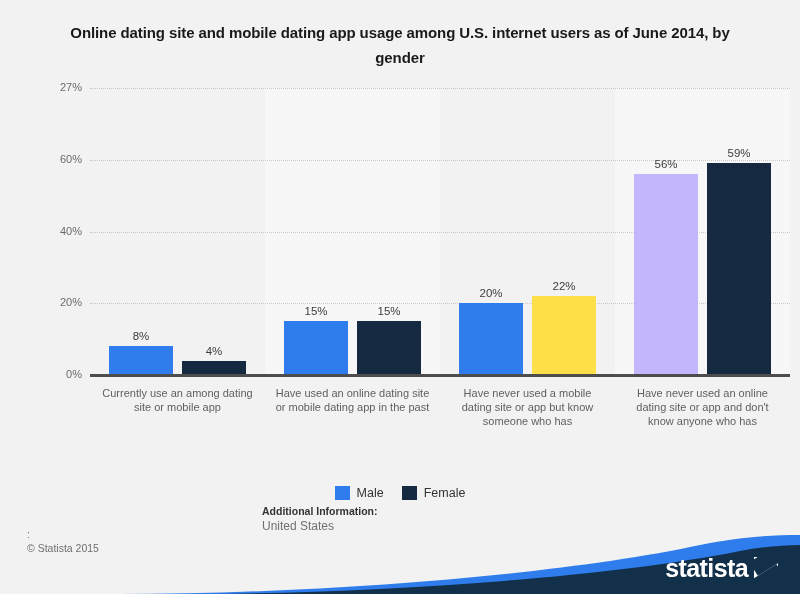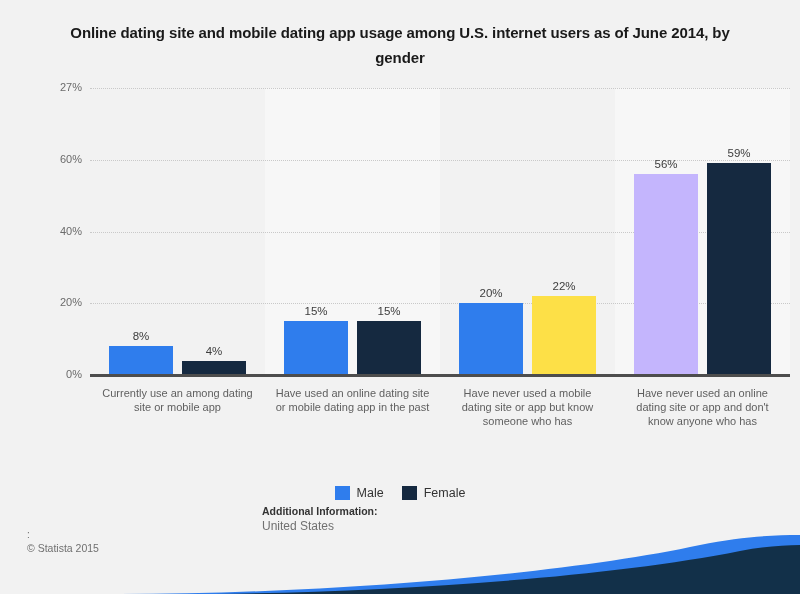--- a/index.html
+++ b/index.html
@@ -231,15 +231,19 @@
   <div class="addinfo-block">
     <div class="addinfo-title">Additional Information:</div>
     <div class="addinfo-text">United States</div>
   </div>
 
   <div class="footer-band">
     <svg width="800" height="59" viewBox="0 0 800 59">
       <path d="M800,0 L800,59 L120,59 C320,59 560,40 700,10 C740,2 770,0 800,0 Z" fill="#2f7ded"></path>
       <path d="M800,10 L800,59 L215,59 C380,57 600,44 740,16 C762,12 782,10 800,10 Z" fill="#123049"></path>
     </svg>
+    <div class="brand">
+      <span class="brand-text">statista</span>
+      <span class="brand-mark"></span>
+    </div>
   </div>
 
 </div>
 
 </body></html>

